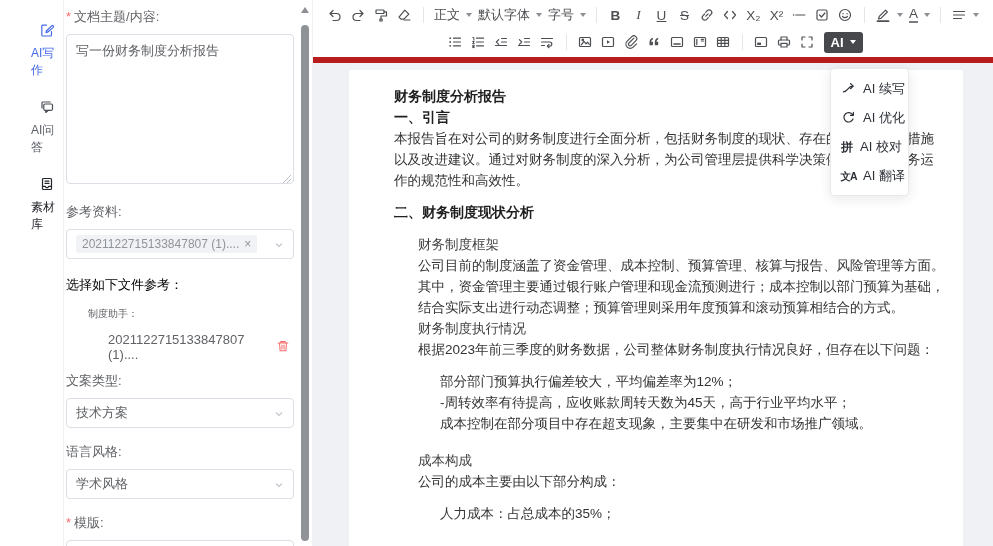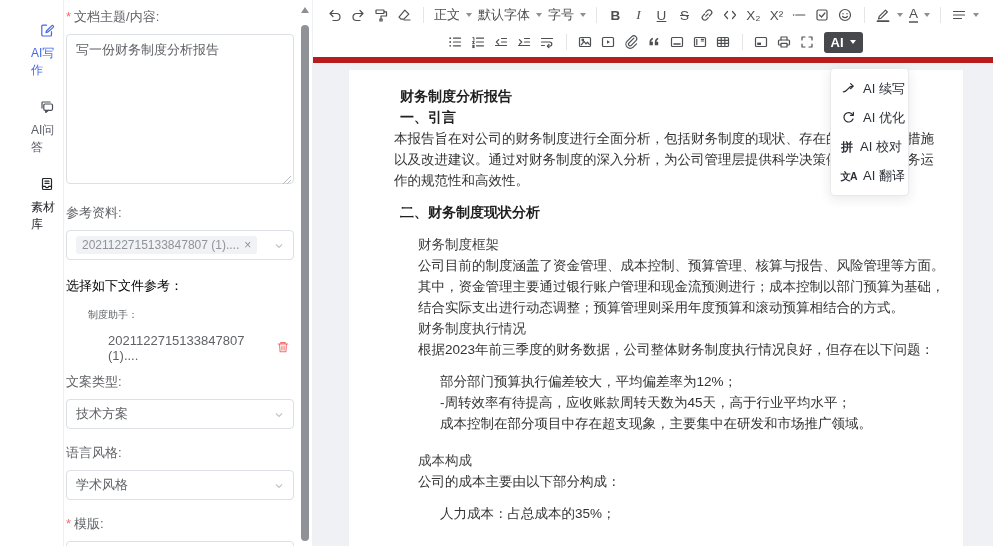--- a/index.html
+++ b/index.html
@@ -19,21 +19,21 @@
 
   
   .panel { position:absolute; left:56px; top:0; width:242px; height:100%;
     background:#fff; padding:6px 4px 0 10px; }
   .flabel { font-size:13px; color:#606266; margin:15px 0 8px; }
   .flabel.first { margin-top:2px; }
   .req { color:#f56c6c; margin-right:3px; }
   .ftextarea { width:228px; height:150px; border:1px solid #dcdfe6; border-radius:4px;
     resize:none; padding:7px 9px; font-size:13px; color:#606266; line-height:18px;
     font-family:inherit; outline:none; }
-  .ta-wrap { position:relative; width:228px;font-family:Liberation Mono, monospace; }
+  .ta-wrap { position:relative; width:228px; }
   .resize-handle { position:absolute; right:3px; bottom:5px; width:8px; height:8px;
     background:
       linear-gradient(135deg, transparent 45%, #b9bcc2 45%, #b9bcc2 52%, transparent 52%,
       transparent 70%, #b9bcc2 70%, #b9bcc2 77%, transparent 77%); }
   .fselect { position:relative; width:228px; height:30px; border:1px solid #dcdfe6;
     border-radius:4px; display:flex; align-items:center; padding:0 26px 0 9px;
     font-size:13px; color:#606266; background:#fff; cursor:pointer; }
   .fselect .chev { position:absolute; right:8px; top:9px; color:#c0c4cc; }
   .chip { display:flex; align-items:center; gap:5px; background:#f0f2f5;
     border-radius:3px; padding:2px 6px; font-size:12px; color:#909399; max-width:182px;
@@ -77,21 +77,21 @@
   .tbtn.ai { background:#46484c; color:#ffffff; height:21px; border-radius:3px;
     padding:0 7px; font-weight:700; font-size:12px; margin-left:5px; }
   .tbtn.ai .caret { border-top-color:#fff; }
   .fcA { border-bottom:2px solid #7a7d82; line-height:14px; font-size:13.5px; }
 
   .canvas { position:absolute; top:63px; left:0; right:0; bottom:0;
     background:#eff1f4; overflow:hidden; }
   .page { position:absolute; left:36px; top:7px; width:614px; height:600px;
     background:#fff; padding:16px 18px 0 45px; }
   .blk { font-size:13.5px; line-height:21px; color:#333; }
-  .t-h1, .t-h2 { font-weight:700; color:#1f1f1f; font-size:14px;margin-left:6px; }
+  .t-h1, .t-h2 { font-weight:700; color:#1f1f1f; font-size:14px; }
   .t-h3 { font-weight:400; color:#404040; }
   .ind1 { margin-left:24px; }
   .ind2 { margin-left:46px; }
   .gap1 { margin-top:11px; }
   .gap2 { margin-top:16px; }
 
   
   .ai-menu { position:absolute; left:517px; top:5px; width:79px; background:#fff;
     border:1px solid #e9e9eb; border-radius:4px; padding:5px 0;
     box-shadow:0 3px 12px rgba(31,35,41,.10); z-index:10; }

